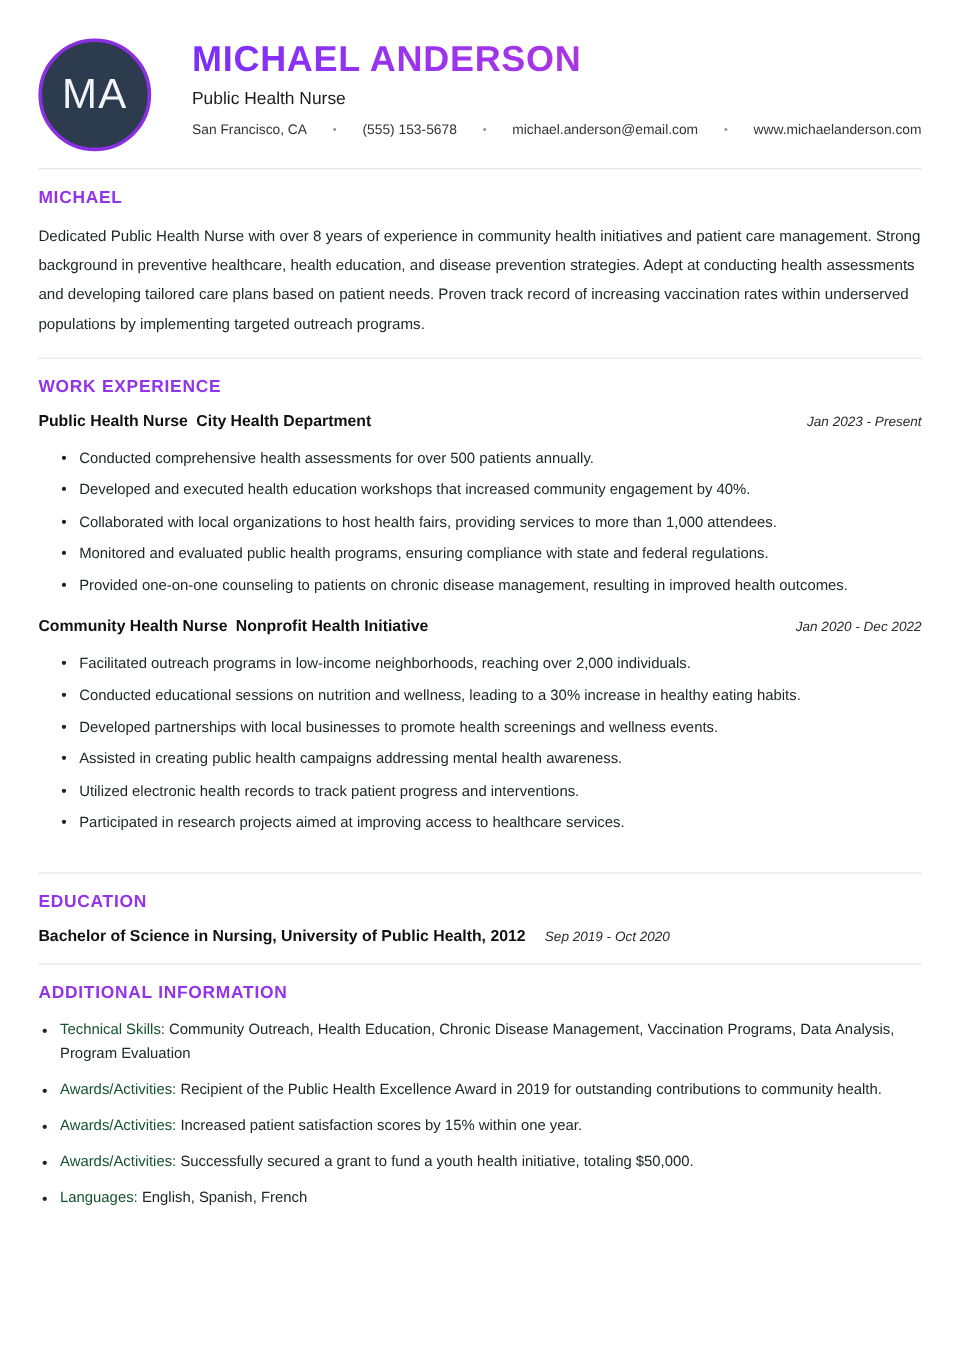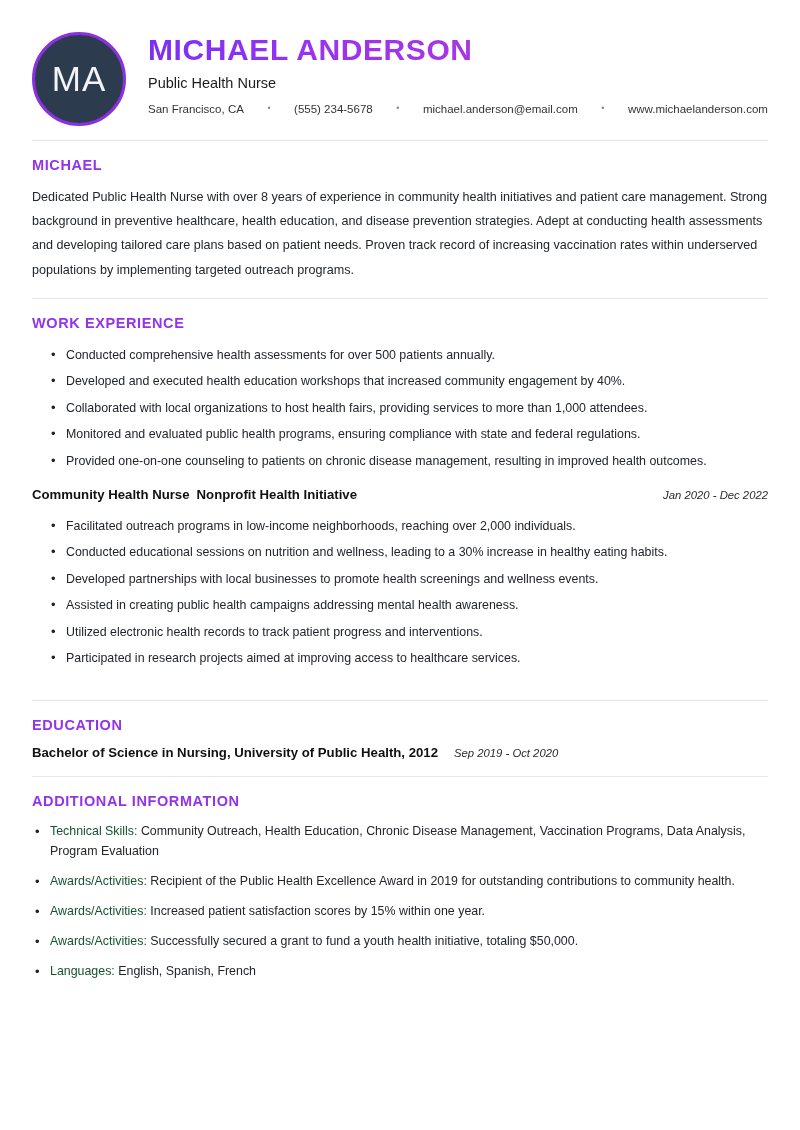--- a/index.html
+++ b/index.html
@@ -50,20 +50,21 @@
     color: #f2f4f7;
     font-size: 35px;
     font-weight: 400;
     letter-spacing: 1px;
     font-family: "Liberation Sans", sans-serif;
   }
   .header-text {
     flex: 1 1 auto;
     min-width: 0;
     padding-top: 4px;
+    margin-left: 12px;
   }
   .full-name {
     font-size: 30px;
     font-weight: bold;
     letter-spacing: 0.6px;
     margin: 0 0 9px 0;
     line-height: 1.05;
     background: linear-gradient(90deg, #7b2ff7 0%, #9b33ef 55%, #a935e4 100%);
     -webkit-background-clip: text;
     background-clip: text;
@@ -219,21 +220,21 @@
   <div class="header">
     <div class="avatar">
       <span class="avatar-initials">MA</span>
     </div>
     <div class="header-text">
       <div><span class="full-name">MICHAEL ANDERSON</span></div>
       <div class="job-role">Public Health Nurse</div>
       <div class="contact-line">
         <span class="contact-item">San Francisco, CA</span>
         <span class="contact-sep">•</span>
-        <span class="contact-item">(555) 234-5678</span>
+        <span class="contact-item">(555) 153-5678</span>
         <span class="contact-sep">•</span>
         <span class="contact-item">michael.anderson@email.com</span>
         <span class="contact-sep">•</span>
         <span class="contact-item">www.michaelanderson.com</span>
       </div>
     </div>
   </div>
 
   <hr class="divider">
 
@@ -244,20 +245,26 @@
     </div>
   </div>
 
   <hr class="divider">
 
   <div class="section">
     <div class="section-title">WORK EXPERIENCE</div>
     <div class="section-body">
 
       <div class="entry">
+        <div class="entry-head">
+          <div class="entry-heading">
+            <span>Public Health Nurse</span><span class="company">City Health Department</span>
+          </div>
+          <div class="entry-dates">Jan 2023 - Present</div>
+        </div>
         <ul class="bullets">
           <li>Conducted comprehensive health assessments for over 500 patients annually.</li>
           <li>Developed and executed health education workshops that increased community engagement by 40%.</li>
           <li>Collaborated with local organizations to host health fairs, providing services to more than 1,000 attendees.</li>
           <li>Monitored and evaluated public health programs, ensuring compliance with state and federal regulations.</li>
           <li>Provided one-on-one counseling to patients on chronic disease management, resulting in improved health outcomes.</li>
         </ul>
       </div>
 
       <div class="entry">

